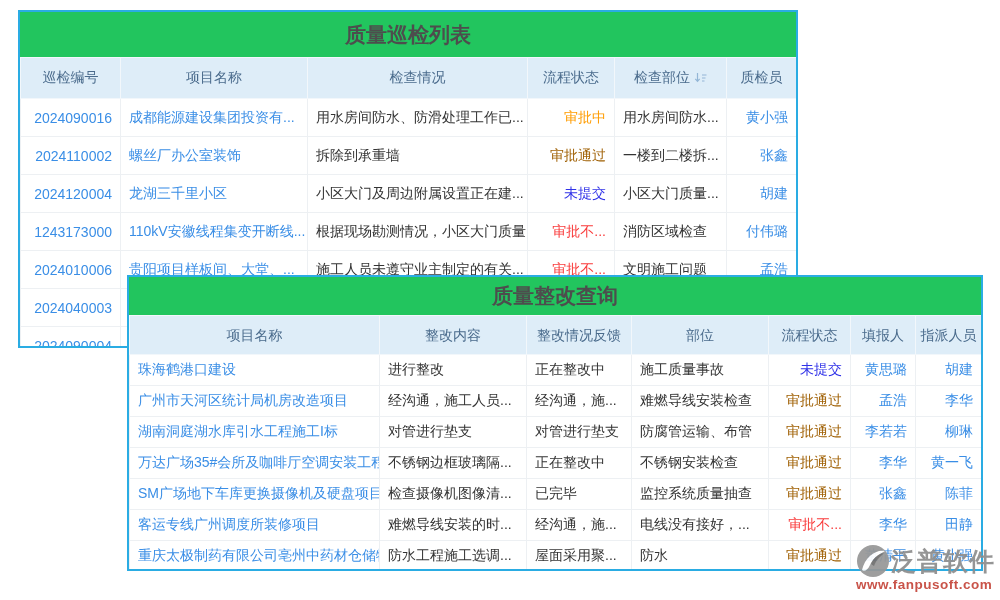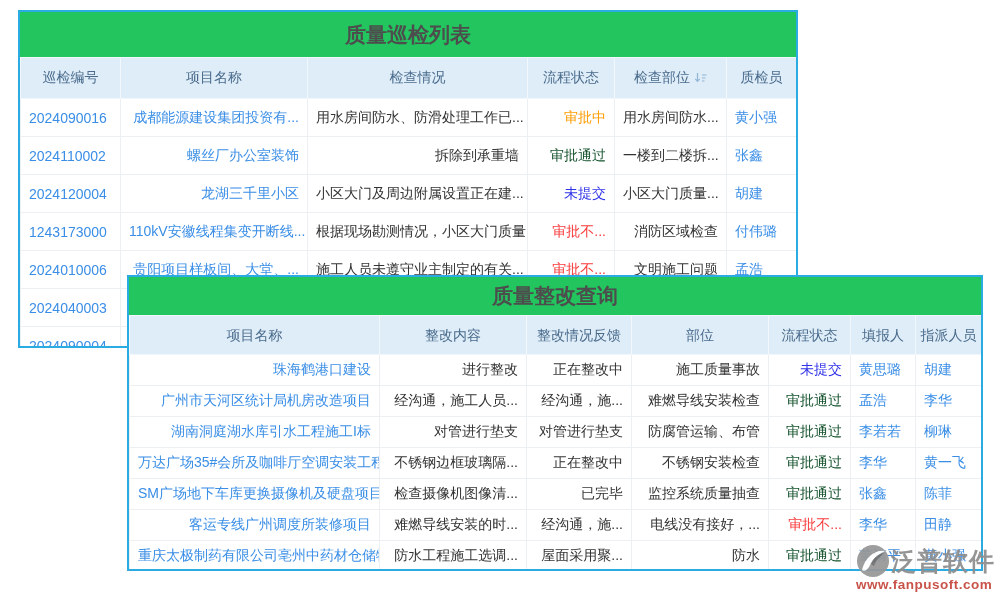--- a/index.html
+++ b/index.html
@@ -25,26 +25,26 @@
     border:1px solid #F2F7FB;padding:2px 4px;text-align:center;overflow:hidden;margin-left:31px;
   }
   #win-inspection th{height:36px}
   #win-rectify th{height:34px;line-height:17px}
   td{
     font-size:14px;color:#333;border:1px solid #EDF0F3;
     padding:2px 8px;white-space:nowrap;overflow:hidden;background:#fff;
   }
   #win-inspection td{height:33px}
   #win-rectify td{height:26px}
-  .al{text-align:right}
-  .ac{text-align:left}
+  .al{text-align:left}
+  .ac{text-align:right}
   .link{color:#3A8EE6}
   .st{text-align:right}
   .st-approving{color:#FF9C00}
-  .st-approved{color:#14532d}
+  .st-approved{color:#a16207}
   .st-unsubmitted{color:#3032E8}
   .st-rejected{color:#F93A3A}
   .th-sort-wrap{display:inline-flex;align-items:center;gap:4px;justify-content:center}
   #watermark{position:absolute;left:856px;top:544px;z-index:9;opacity:.93;width:150px}
   .wm-row{display:flex;align-items:center;gap:1px}
   .wm-brand{font-size:25px;color:#8E8E8E;font-weight:bold;letter-spacing:1px;white-space:nowrap}
   .wm-url{font-size:13.5px;color:#C5473C;font-weight:bold;margin-top:-1px;letter-spacing:.5px;white-space:nowrap}
 </style>
 </head>
 <body>

